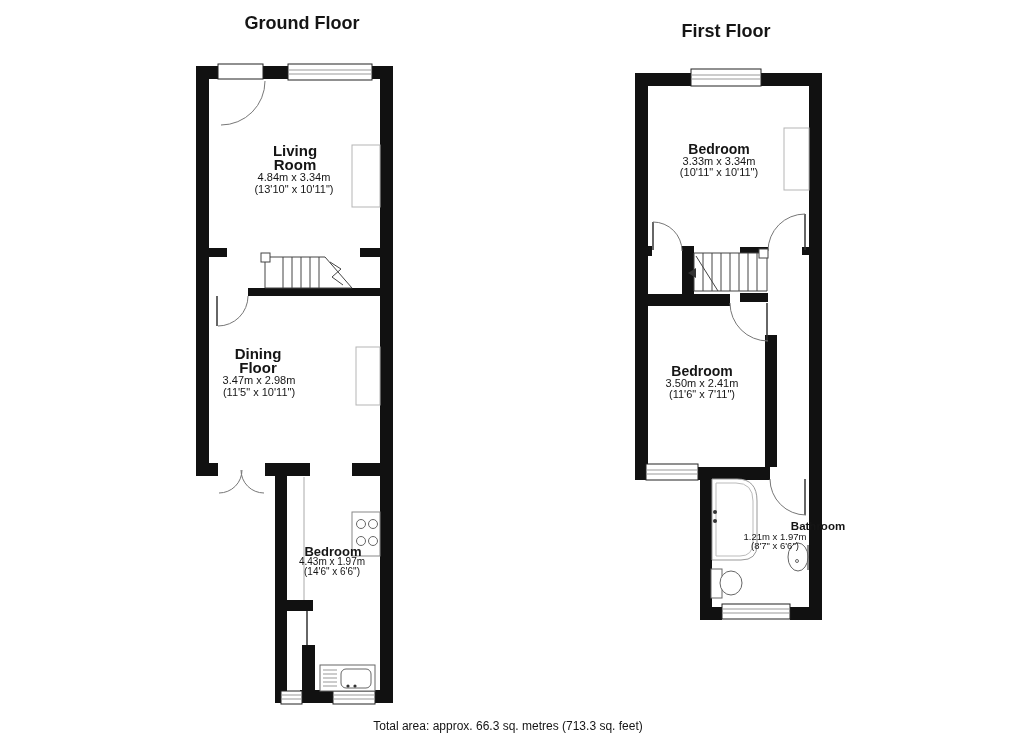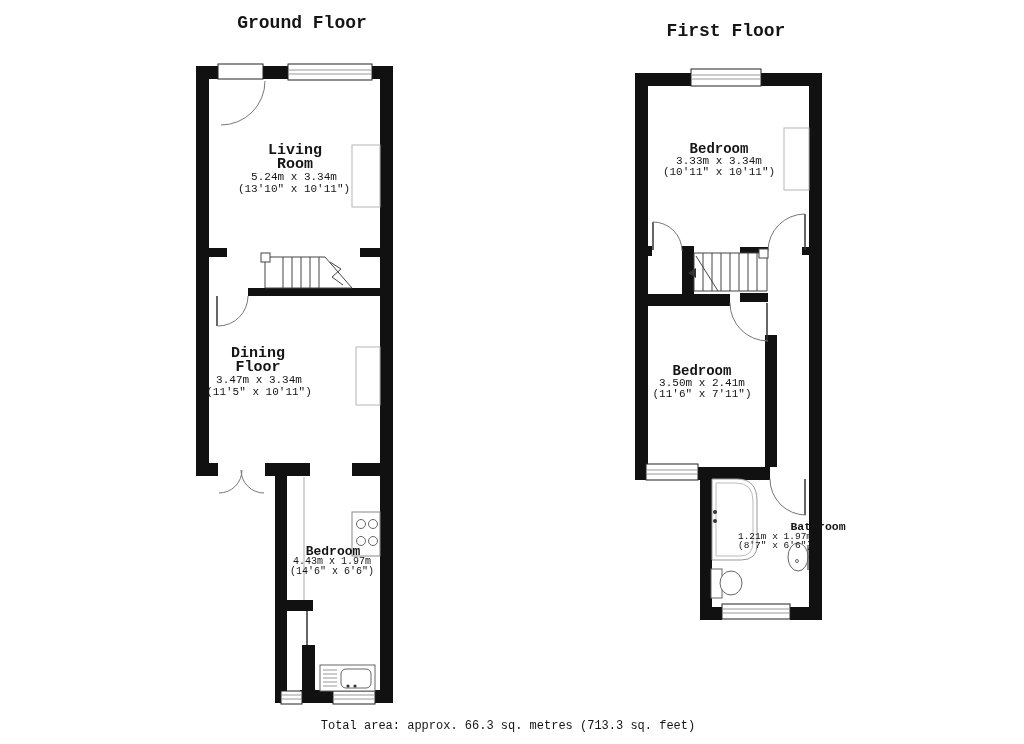--- a/index.html
+++ b/index.html
@@ -1,19 +1,19 @@
 <!DOCTYPE html>
 <html><head>
 <meta charset="utf-8">
 <style>
   html,body{margin:0;padding:0;background:#fff;}
   #page{position:relative;width:1024px;height:744px;background:#ffffff;overflow:hidden;
         font-family:"Liberation Sans",sans-serif;color:#111;}
   #plan-svg{position:absolute;left:0;top:0;}
-  .lbl{position:absolute;transform:translateX(-50%);text-align:center;white-space:nowrap;color:#151515;font-family:Liberation Mono, monospace;}
+  .lbl{position:absolute;transform:translateX(-50%);text-align:center;white-space:nowrap;color:#151515;}
   .title{font-weight:bold;font-size:18px;}
   .name{font-weight:bold;font-size:15px;line-height:14px;}
   .name.wrap{white-space:normal;width:76px;}
   .dims{font-size:11px;line-height:11px;}
   .sm-name{font-weight:bold;font-size:13px;}
   .sm-dims{font-size:10px;line-height:10px;}
   .xs-name{font-weight:bold;font-size:11.5px;}
   .xs-dims{font-size:9.5px;line-height:9.5px;}
   .footer-text{font-size:12px;}
 </style>
@@ -172,25 +172,25 @@
           <circle cx="797" cy="561" r="1.5" fill="none" stroke="#666"></circle>
         </g>
       </g>
     </g>
   </svg>
 
   <div class="lbl title" style="left:302px;top:13px">Ground Floor</div>
   <div class="lbl title" style="left:726px;top:21px">First Floor</div>
 
   <div class="lbl name wrap" style="left:295px;top:144px">Living Room</div>
-  <div class="lbl dims" style="left:294px;top:172px">5.24m x 3.34m</div>
+  <div class="lbl dims" style="left:294px;top:172px">4.84m x 3.34m</div>
   <div class="lbl dims" style="left:294px;top:184px">(13'10" x 10'11")</div>
 
   <div class="lbl name wrap" style="left:258px;top:347px">Dining Floor</div>
-  <div class="lbl dims" style="left:259px;top:375px">3.47m x 3.34m</div>
+  <div class="lbl dims" style="left:259px;top:375px">3.47m x 2.98m</div>
   <div class="lbl dims" style="left:259px;top:387px">(11'5" x 10'11")</div>
 
   <div class="lbl sm-name" style="left:333px;top:544px">Bedroom</div>
   <div class="lbl sm-dims" style="left:332px;top:557px">4.43m x 1.97m</div>
   <div class="lbl sm-dims" style="left:332px;top:567px">(14'6" x 6'6")</div>
 
   <div class="lbl sm-name" style="left:719px;top:141px;font-size:14px">Bedroom</div>
   <div class="lbl dims" style="left:719px;top:156px">3.33m x 3.34m</div>
   <div class="lbl dims" style="left:719px;top:167px">(10'11" x 10'11")</div>
 

